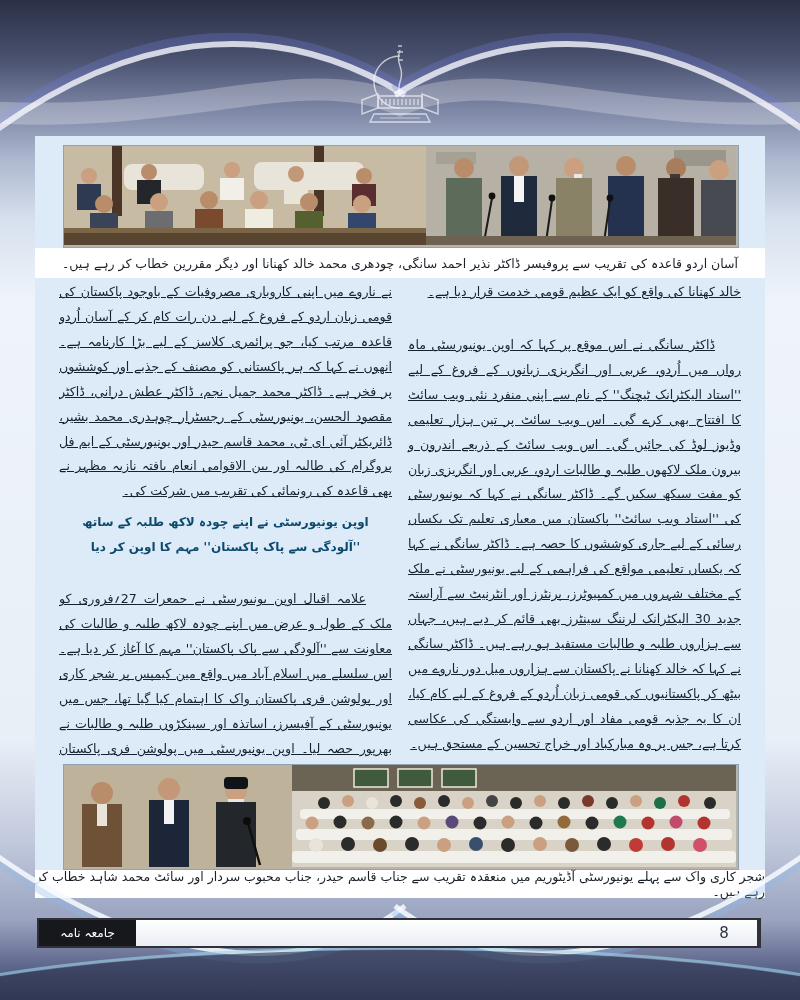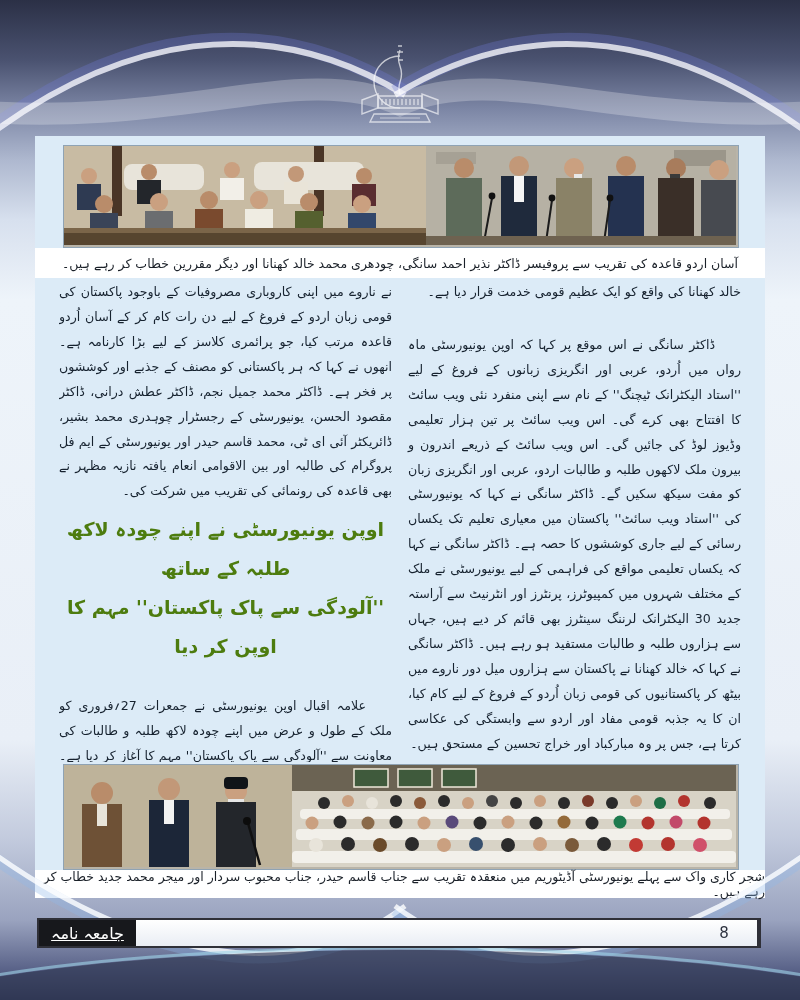--- a/index.html
+++ b/index.html
@@ -21,30 +21,30 @@
   .photo-frame svg{display:block;}
   .caption-strip{position:absolute;left:0;width:730px;background:#ffffff;color:#1b2129;
                  display:flex;align-items:center;justify-content:center;direction:rtl;
                  font-size:12.5px;}
   .caption-strip.cap-top{top:112px;height:30px;}
   .caption-strip.cap-bottom{top:734px;height:28px;}
   
   .article{position:absolute;top:144px;left:24px;width:682px;height:482px;
            direction:rtl;display:flex;gap:16px;overflow:hidden;color:#16222f;}
   .col{width:333px;font-size:12.6px;line-height:1.98;text-align:justify;}
-  .col p{margin:0;}
+  .col p{margin:0;text-decoration:underline;}
   .col p.indent{text-indent:26px;margin-top:28px;}
-  .headline{color:#4d7c0f;font-weight:bold;font-size:19px;line-height:2.05;
+  .headline{color:#0c4a6e;font-weight:bold;font-size:12px;line-height:2.05;
             text-align:center;margin:6px 0 8px 0;}
   
   .footer-bar{position:absolute;left:37px;top:918px;width:724px;height:30px;
               border:2px solid #2f3038;background:linear-gradient(180deg,#ffffff,#e9edf4);
               box-sizing:border-box;display:flex;align-items:stretch;}
   .brand-box{width:97px;background:#17181c;color:#ffffff;display:flex;align-items:center;
-             justify-content:center;font-size:16px;direction:rtl;text-decoration:underline;}
+             justify-content:center;font-size:12px;direction:rtl;}
   .bar-spacer{flex:1;}
   .page-num-cell{width:66px;border-right:2px solid #2f3038;display:flex;align-items:center;
                  justify-content:center;font-size:15px;color:#2e3340;}
 </style>
 </head>
 <body>
 
 <div class="page">
 
   <svg class="wave-art wave-top" viewBox="0 0 800 140" preserveAspectRatio="none">
@@ -240,21 +240,21 @@
             <circle cx="508" cy="80" r="7" fill="#7a5a3a"></circle>
             <circle cx="540" cy="79" r="7" fill="#2b2b2b"></circle>
             <circle cx="572" cy="80" r="7" fill="#c23a34"></circle>
             <circle cx="604" cy="79" r="7" fill="#b3342e"></circle>
             <circle cx="636" cy="80" r="7" fill="#d0506a"></circle>
         </g>
       </svg>
     </div>
 
     <div class="caption-strip cap-bottom">
-      <span>شجر کاری واک سے پہلے یونیورسٹی آڈیٹوریم میں منعقدہ تقریب سے جناب قاسم حیدر، جناب محبوب سردار اور میجر محمد جدید خطاب کر رہے ہیں۔</span>
+      <span>شجر کاری واک سے پہلے یونیورسٹی آڈیٹوریم میں منعقدہ تقریب سے جناب قاسم حیدر، جناب محبوب سردار اور سائٹ محمد شاہد خطاب کر رہے ہیں۔</span>
     </div>
 
   </div>
 
   <svg class="wave-art wave-bottom" viewBox="0 0 800 150" preserveAspectRatio="none">
     <path d="M-30,-10 C140,120 300,140 405,60" fill="none" stroke="#8fb7e8" stroke-width="12" opacity="0.35"></path>
     <path d="M-30,-14 C140,116 300,136 405,56" fill="none" stroke="#ffffff" stroke-width="5" opacity="0.8"></path>
     <path d="M830,-10 C660,120 500,140 395,60" fill="none" stroke="#8fb7e8" stroke-width="12" opacity="0.35"></path>
     <path d="M830,-14 C660,116 500,136 395,56" fill="none" stroke="#ffffff" stroke-width="5" opacity="0.8"></path>
     <path d="M-20,130 C200,90 600,90 820,130 L820,155 L-20,155 Z" fill="#2e3550" opacity="0.65"></path>

